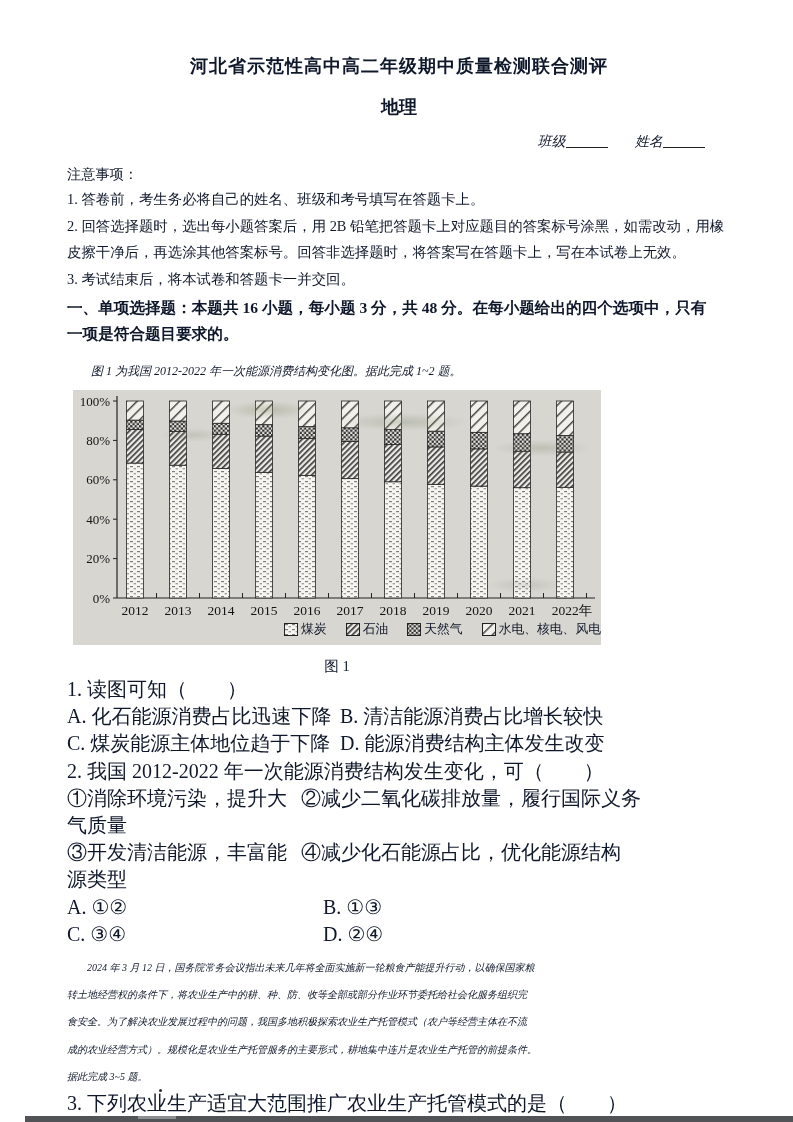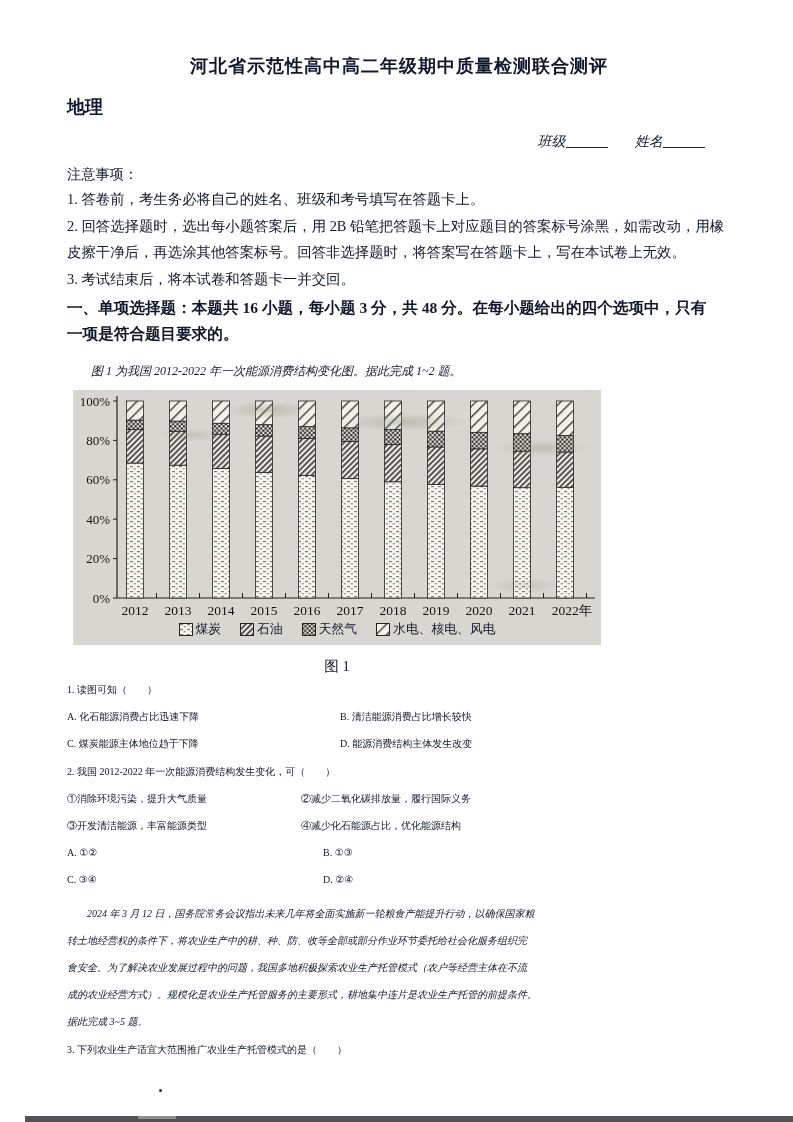--- a/index.html
+++ b/index.html
@@ -2,21 +2,21 @@
 <html><head>
 <meta charset="utf-8">
 <style>
   html,body{margin:0;padding:0;background:#ffffff;}
   .page{
     position:relative;width:793px;height:1122px;background:#ffffff;overflow:hidden;
     font-family:"Liberation Serif","DejaVu Serif",serif;color:#0f172a;
   }
   .content{padding:54px 62px 0 67px;}
   .title{text-align:center;font-size:18px;font-weight:bold;letter-spacing:1px;line-height:24px;}
-  .subject{font-size:18px;font-weight:bold;margin-top:17px;line-height:24px;}
+  .subject{text-align:center;font-size:18px;font-weight:bold;margin-top:17px;line-height:24px;}
   .id-row{text-align:right;font-size:14px;margin-top:12px;padding-right:26px;line-height:22px;}
   .id-row .pair{margin-left:24px;font-style:italic;}
   .blank{display:inline-block;width:42px;border-bottom:1.2px solid #222;height:14px;vertical-align:-2px;}
   .notice-head{font-size:14.2px;margin-top:9px;line-height:24px;}
   .bodyline{font-size:14.4px;line-height:26.5px;}
   .section-head{font-size:15.6px;font-weight:bold;line-height:26px;margin-top:3px;}
   .kaiti{font-style:italic;}
   .intro{font-size:12px;line-height:23px;text-indent:2em;margin-top:13px;}
   .chartbox{
     position:relative;width:528px;height:255px;margin:7px 0 0 6px;
@@ -26,27 +26,27 @@
     content:"";position:absolute;inset:0;pointer-events:none;
     background:
       radial-gradient(60px 13px at 195px 20px, rgba(135,142,108,.38), transparent 70%),
       radial-gradient(95px 13px at 330px 32px, rgba(128,138,112,.32), transparent 70%),
       radial-gradient(70px 12px at 468px 58px, rgba(132,138,118,.30), transparent 70%),
       radial-gradient(46px 10px at 120px 45px, rgba(120,126,104,.22), transparent 70%),
       radial-gradient(55px 11px at 452px 195px, rgba(115,115,108,.18), transparent 70%);
   }
   .chartbox svg text{font-family:"Liberation Serif","DejaVu Serif",serif;}
   .legend{
-    position:absolute;left:0;right:0;bottom:7px;display:flex;justify-content:center;
+    position:absolute;left:0;right:0;bottom:7px;display:flex;justify-content:flex-end;
     gap:19px;font-size:12.8px;align-items:center;
   }
   .legend .item{display:flex;align-items:center;gap:3px;}
   .legend svg{display:block;}
   .fig-caption{text-align:center;font-size:14.5px;margin-top:11px;line-height:20px;}
-  .qline{font-size:10px;line-height:27.2px;}
+  .qline{font-size:20px;line-height:27.2px;}
   .row2{display:flex;}
   .row2.ab > span:first-child{width:273px;}
   .row2.circ > span:first-child{width:234px;}
   .row2.letters > span:first-child{width:256px;}
   .passage{margin-top:6px;}
   .passage .bodyline{font-size:10px;line-height:27.2px;}
   .indent{text-indent:2em;}
   .stray-dot{position:absolute;left:159px;top:1089px;width:3px;height:3px;background:#2c2c2c;border-radius:50%;}
   .edge-bar{position:absolute;left:25px;right:0;top:1116px;height:6px;background:#525356;}
   .edge-bar .lighter{position:absolute;left:113px;top:0;width:38px;height:3px;background:#8d8e90;}

